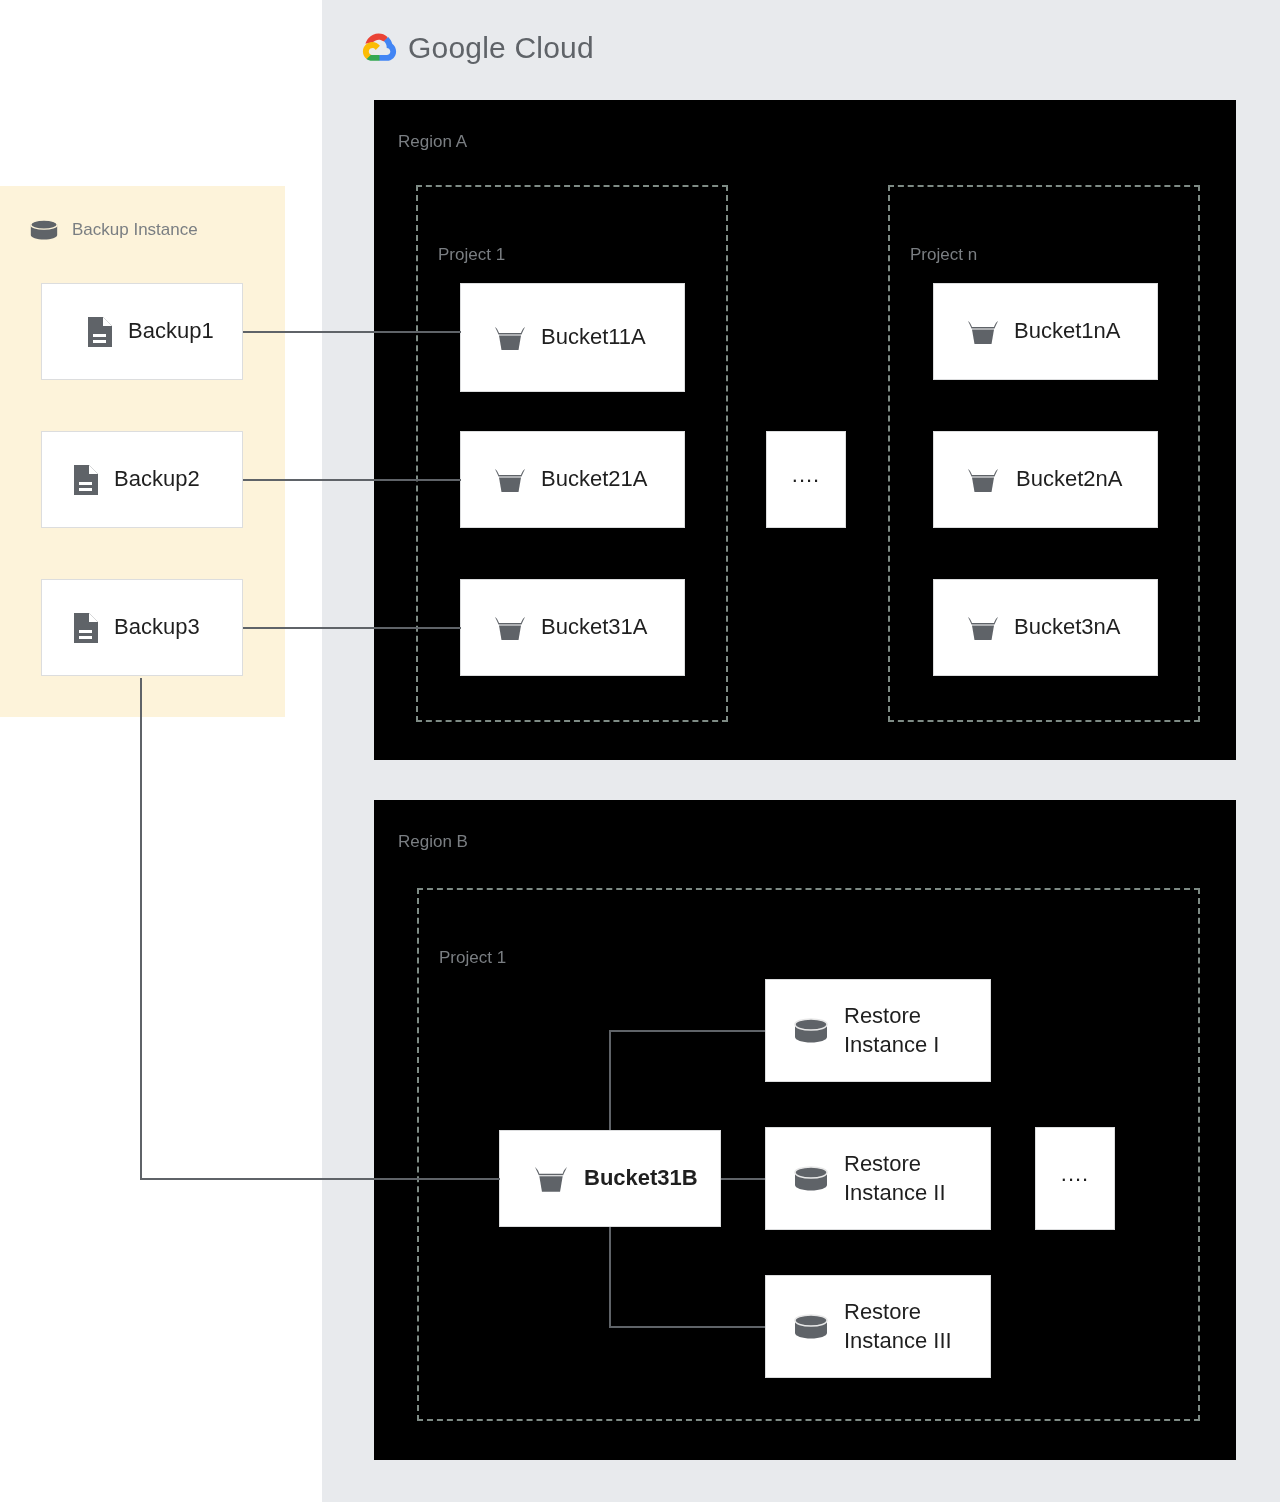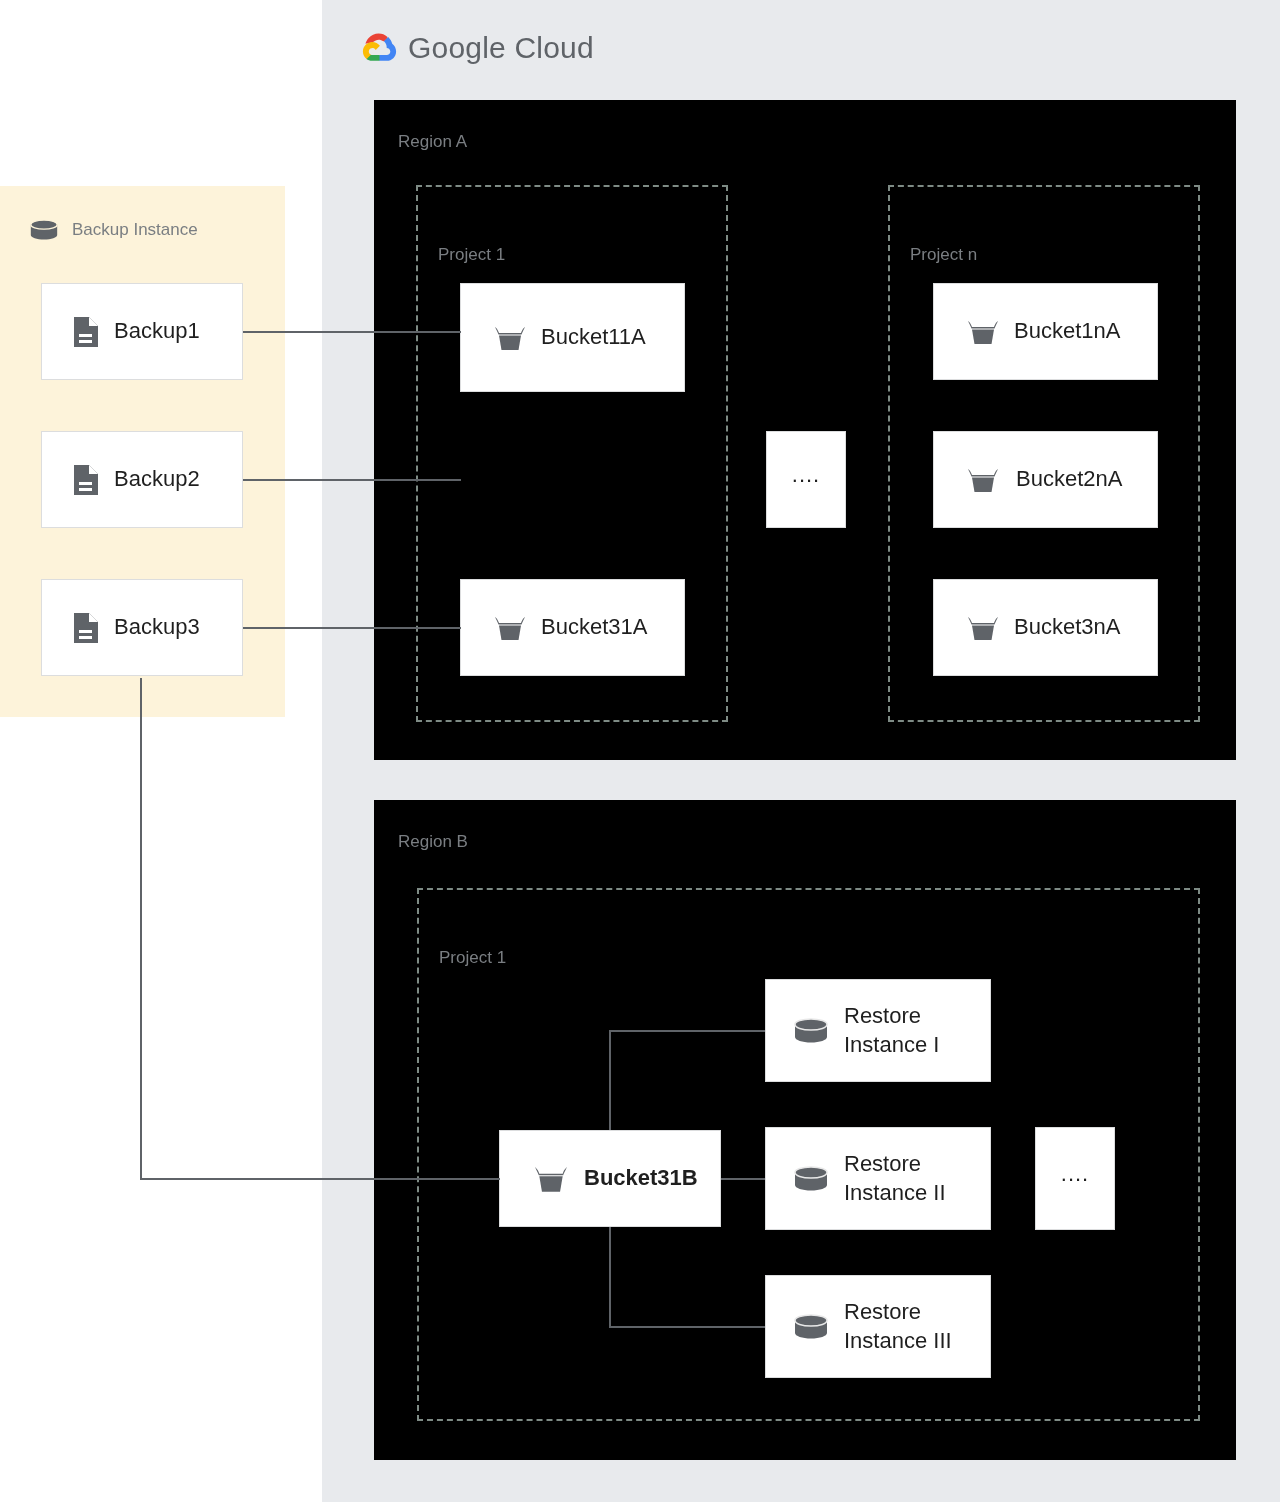--- a/index.html
+++ b/index.html
@@ -168,20 +168,27 @@
   </div>
 
   <div class="card" style="left:460px; top:283px; width:225px; height:109px;">
     <svg class="icon" width="34" height="32" viewBox="0 0 34 32">
       <path d="M2 5 C2 5 4.5 6.5 6 11 L28 11 C29.5 6.5 32 5 32 5 C32 5 29.5 10 28.5 12.5 L5.5 12.5 C4.5 10 2 5 2 5 Z" fill="#5F6368"></path>
       <path d="M6 13.5 L28 13.5 L25.5 28 L8.5 28 Z" fill="#5F6368"></path>
     </svg>
     <div class="card-label">Bucket11A</div>
   </div>
 
+  <div class="card" style="left:460px; top:431px; width:225px; height:97px;">
+    <svg class="icon" width="34" height="32" viewBox="0 0 34 32">
+      <path d="M2 5 C2 5 4.5 6.5 6 11 L28 11 C29.5 6.5 32 5 32 5 C32 5 29.5 10 28.5 12.5 L5.5 12.5 C4.5 10 2 5 2 5 Z" fill="#5F6368"></path>
+      <path d="M6 13.5 L28 13.5 L25.5 28 L8.5 28 Z" fill="#5F6368"></path>
+    </svg>
+    <div class="card-label">Bucket21A</div>
+  </div>
 
   <div class="card" style="left:460px; top:579px; width:225px; height:97px;">
     <svg class="icon" width="34" height="32" viewBox="0 0 34 32">
       <path d="M2 5 C2 5 4.5 6.5 6 11 L28 11 C29.5 6.5 32 5 32 5 C32 5 29.5 10 28.5 12.5 L5.5 12.5 C4.5 10 2 5 2 5 Z" fill="#5F6368"></path>
       <path d="M6 13.5 L28 13.5 L25.5 28 L8.5 28 Z" fill="#5F6368"></path>
     </svg>
     <div class="card-label">Bucket31A</div>
   </div>
 
   <div class="card ellipsis" style="left:766px; top:431px; width:80px; height:97px;">
@@ -281,21 +288,21 @@
     </div>
   </div>
 
   <div class="conn conn-h" style="left:243px; top:331px; width:218px; height:2px;"></div>
   <div class="conn conn-h" style="left:243px; top:479px; width:218px; height:2px;"></div>
   <div class="conn conn-h" style="left:243px; top:627px; width:218px; height:2px;"></div>
 
   <div class="conn conn-v" style="left:140px; top:678px; width:2px; height:502px;"></div>
   <div class="conn conn-h" style="left:140px; top:1178px; width:360px; height:2px;"></div>
 
-  <div class="card" style="left:41px; top:283px; width:202px; height:97px; padding-left:30px;">
+  <div class="card" style="left:41px; top:283px; width:202px; height:97px; padding-left:44px;">
     <svg class="icon" width="28" height="34" viewBox="0 0 28 34">
       <path d="M2 2 L17 2 L26 11 L26 32 L2 32 Z" fill="#5F6368"></path>
       <path d="M17 2 L26 11 L17 11 Z" fill="#FFFFFF"></path>
       <rect x="7" y="19" width="13" height="3" fill="#FFFFFF"></rect>
       <rect x="7" y="25" width="13" height="3" fill="#FFFFFF"></rect>
     </svg>
     <div class="card-label">Backup1</div>
   </div>
 
   <div class="card" style="left:41px; top:431px; width:202px; height:97px; padding-left:30px;">

